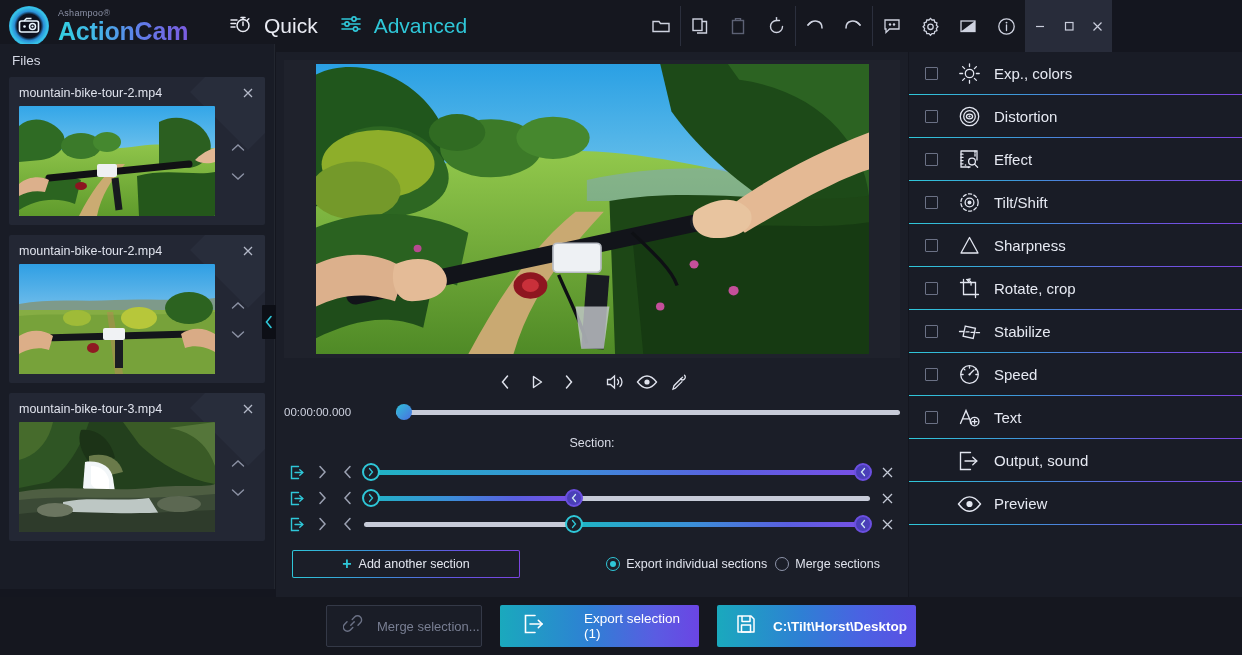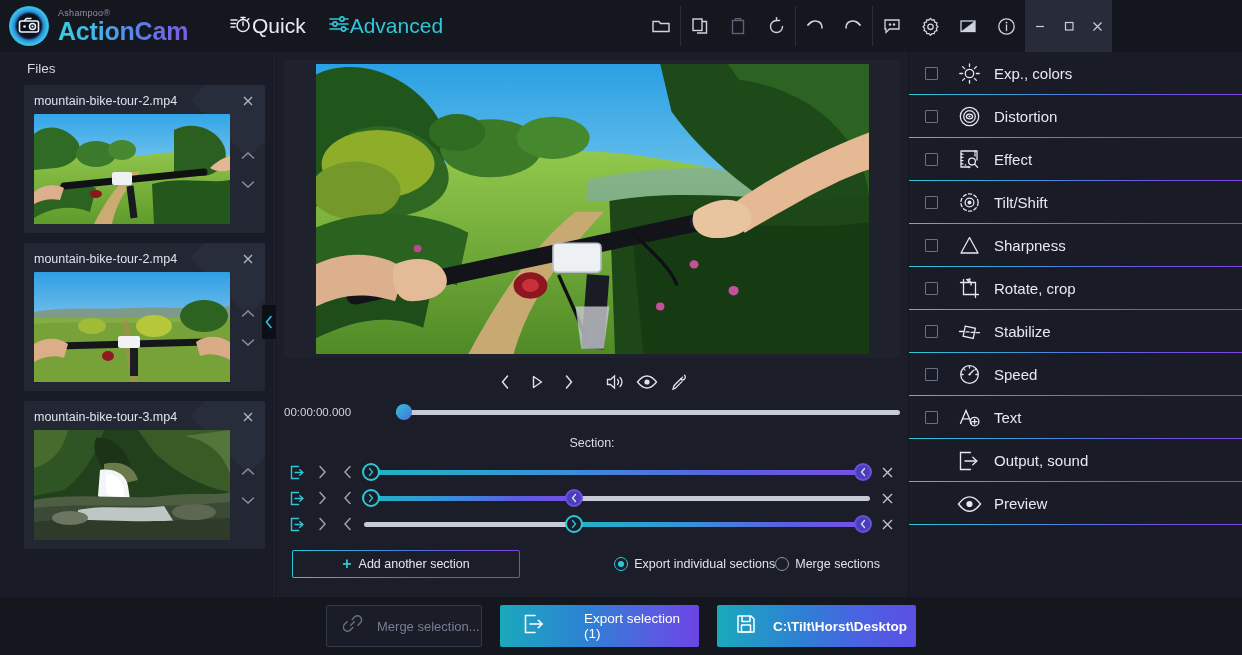--- a/index.html
+++ b/index.html
@@ -27,21 +27,21 @@
   .logo-badge svg { display:block; }
   .logo-text { margin-left:9px; line-height:1; }
   .logo-brand { font-size:9px; color:#8d93a8; letter-spacing:.3px; display:block; }
   .logo-name {
     font-size:25px; font-weight:bold; letter-spacing:-.2px; display:block; margin-top:1px;
     background:linear-gradient(90deg,#33d0e0 0%,#43b6e8 30%,#5f7ee8 62%,#7b5ce0 100%);
     -webkit-background-clip:text; background-clip:text; color:transparent;
   }
 
   .mode-tabs { display:flex; align-items:center; gap:22px; margin-left:20px; }
-  .mode-tab { display:flex; align-items:center; gap:0; cursor:pointer; }
+  .mode-tab { display:flex; align-items:center; gap:12px; cursor:pointer; }
   .mode-tab .lbl { font-size:21px; }
   .mode-quick .lbl { color:#e9ebf3; }
   .mode-adv .lbl { color:#2fc7d8; }
   .mode-quick svg { stroke:#e9ebf3; }
   .mode-adv svg { stroke:#2fc7d8; }
 
   .hdr-spacer { flex:1 1 auto; }
   .hdr-group { display:flex; align-items:center; height:52px; }
   .hdr-sep { width:1px; height:40px; background:#2b2f3d; }
   .ico-btn {
@@ -49,22 +49,22 @@
     cursor:pointer;
   }
   .ico-btn svg { stroke:#cfd3e0; }
   .ico-btn.dim svg { stroke:#5c6174; }
   .win-group { background:#282c3a; height:52px; display:flex; align-items:center; }
   .win-btn { width:29px; height:52px; display:flex; align-items:center; justify-content:center; cursor:pointer; }
   .win-btn svg { stroke:#c9cddb; }
 
   
   .files-panel {
-    position:absolute; left:0; top:52px; width:275px; height:545px;
-    background:#191c26; border-right:1px solid #22262f;padding-left:15px;
+    position:absolute; left:0; top:44px; width:275px; height:545px;
+    background:#191c26; border-right:1px solid #22262f;
   }
   .files-title { font-size:13.5px; color:#d3d7e3; padding:9px 0 9px 12px; }
   .files-list { padding:0 9px; }
   .file-card {
     position:relative; background:#232734; border-radius:2px;
     margin-bottom:10px; height:148px; overflow:hidden;
   }
   .file-card .diag {
     position:absolute; right:-24px; top:-26px; width:82px; height:82px;
     background:#282d3b; transform:rotate(45deg);
@@ -158,21 +158,21 @@
     width:228px; height:28px; border-radius:2px; cursor:pointer;
     background:
       linear-gradient(#1b1e28,#1b1e28) padding-box,
       linear-gradient(90deg,#2fc7d8 0%,#3b8fd8 38%,#6455e2 72%,#7b45e0 100%) border-box;
     border:1px solid transparent;
     display:flex; align-items:center; justify-content:center; gap:7px;
   }
   .add-section .plus { color:#2fc7d8; font-size:16px; line-height:1; font-weight:bold; }
   .add-section .lbl { font-size:12.5px; color:#e4e7f0; }
 
-  .radios { display:flex; align-items:center; margin-left:auto; padding-right:12px; }
+  .radios { display:flex; align-items:center; gap:8px; margin-left:auto; padding-right:12px; }
   .radio { display:flex; align-items:center; gap:6px; cursor:pointer; }
   .rdot { width:14px; height:14px; border-radius:50%; border:1.5px solid #8d93a8; position:relative; flex:none; }
   .radio.on .rdot { border-color:#2fc7d8; }
   .radio.on .rdot:after {
     content:''; position:absolute; left:2.5px; top:2.5px; width:6px; height:6px;
     border-radius:50%; background:#2fc7d8;
   }
   .radio .lbl { font-size:12.5px; color:#dfe2ec; }
 
   

